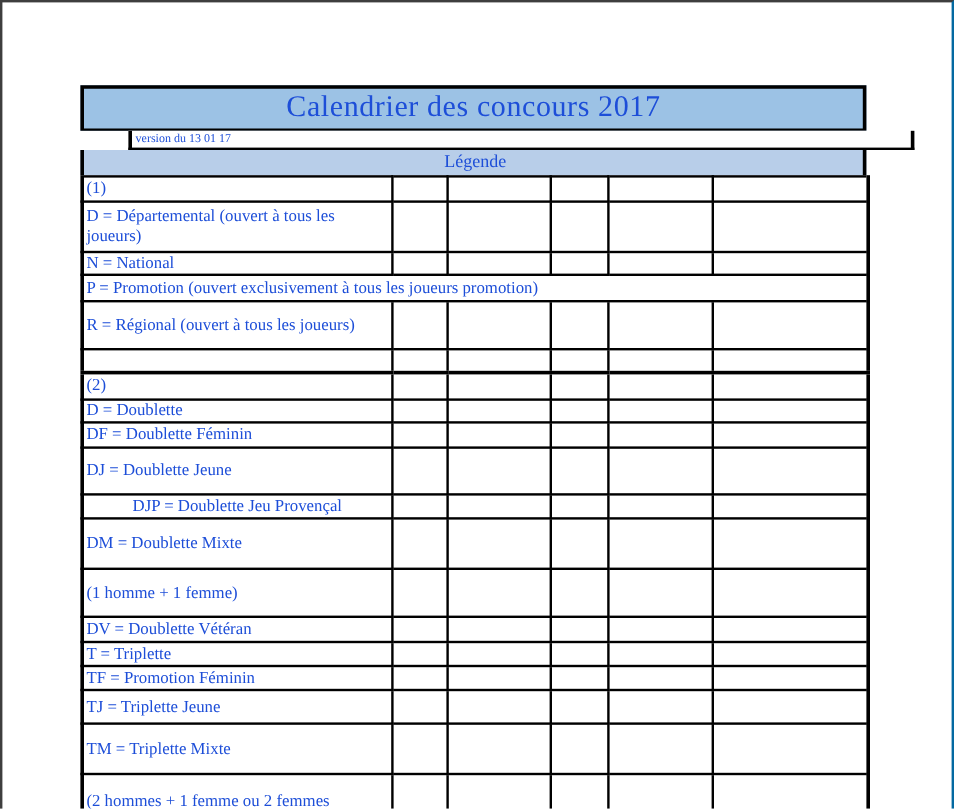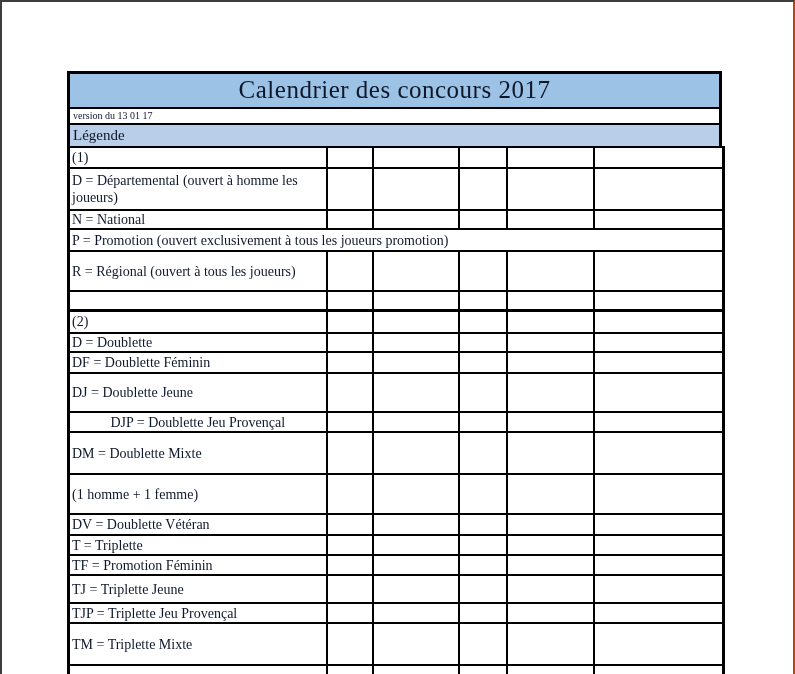--- a/index.html
+++ b/index.html
@@ -4,23 +4,23 @@
 <style>
   html, body { margin:0; padding:0; background:#ffffff; }
   .screen {
     position:relative;
     width:795px; height:674px;
     overflow:hidden;
     background:#ffffff;
     box-sizing:border-box;
     border-top:2px solid #3e3e3e;
     border-left:2px solid #3e3e3e;
-    border-right:2px solid #c2410c;
+    border-right:2px solid #0369a1;
     font-family:"Liberation Serif","DejaVu Serif",serif;
-    color:#0f172a;
+    color:#1d4ed8;
   }
   .doc { position:absolute; left:65px; top:69px; width:655px; }
   .title-bar {
     box-sizing:border-box;
     height:38px; width:655px;
     background:#9cc2e5;
     border:3px solid #000;
     border-bottom-width:2px;
     text-align:center;
     font-size:25px;
@@ -30,30 +30,32 @@
   .version-bar {
     box-sizing:border-box;
     height:16px; width:655px;
     background:#ffffff;
     border-left:3px solid #000;
     border-right:3px solid #000;
     border-bottom:2px solid #000;
     font-size:10px;
     line-height:13px;
     padding-left:3px;
+    margin-left:40px;
   }
   .legende-bar {
     box-sizing:border-box;
     height:21px; width:655px;
     background:#b8cee9;
     border-left:3px solid #000;
     border-right:3px solid #000;
     font-size:15px;
     line-height:20px;
     padding-left:3px;
+    text-align:center;
   }
   table.grid {
     border-collapse:collapse;
     table-layout:fixed;
     width:655px;
     border:3px solid #000;
     border-top:2px solid #000;
   }
   table.grid td {
     border:2px solid #000;
@@ -90,21 +92,21 @@
       <tbody id="legend-body">
           <tr style="height: 21px;">
             <td>(1)</td>
             <td></td>
             <td></td>
             <td></td>
             <td></td>
             <td></td>
           </tr>
           <tr style="height: 42px;">
-            <td>D = Départemental (ouvert à homme les joueurs)</td>
+            <td>D = Départemental (ouvert à tous les joueurs)</td>
             <td></td>
             <td></td>
             <td></td>
             <td></td>
             <td></td>
           </tr>
           <tr style="height: 18px;">
             <td>N = National</td>
             <td></td>
             <td></td>
@@ -212,28 +214,20 @@
             <td></td>
           </tr>
           <tr style="height: 28px;">
             <td>TJ = Triplette Jeune</td>
             <td></td>
             <td></td>
             <td></td>
             <td></td>
             <td></td>
           </tr>
-          <tr style="height: 20px;">
-            <td>TJP = Triplette Jeu Provençal</td>
-            <td></td>
-            <td></td>
-            <td></td>
-            <td></td>
-            <td></td>
-          </tr>
           <tr style="height: 42px;">
             <td>TM = Triplette Mixte</td>
             <td></td>
             <td></td>
             <td></td>
             <td></td>
             <td></td>
           </tr>
           <tr style="height: 48px;">
             <td>(2 hommes + 1 femme ou 2 femmes</td>

